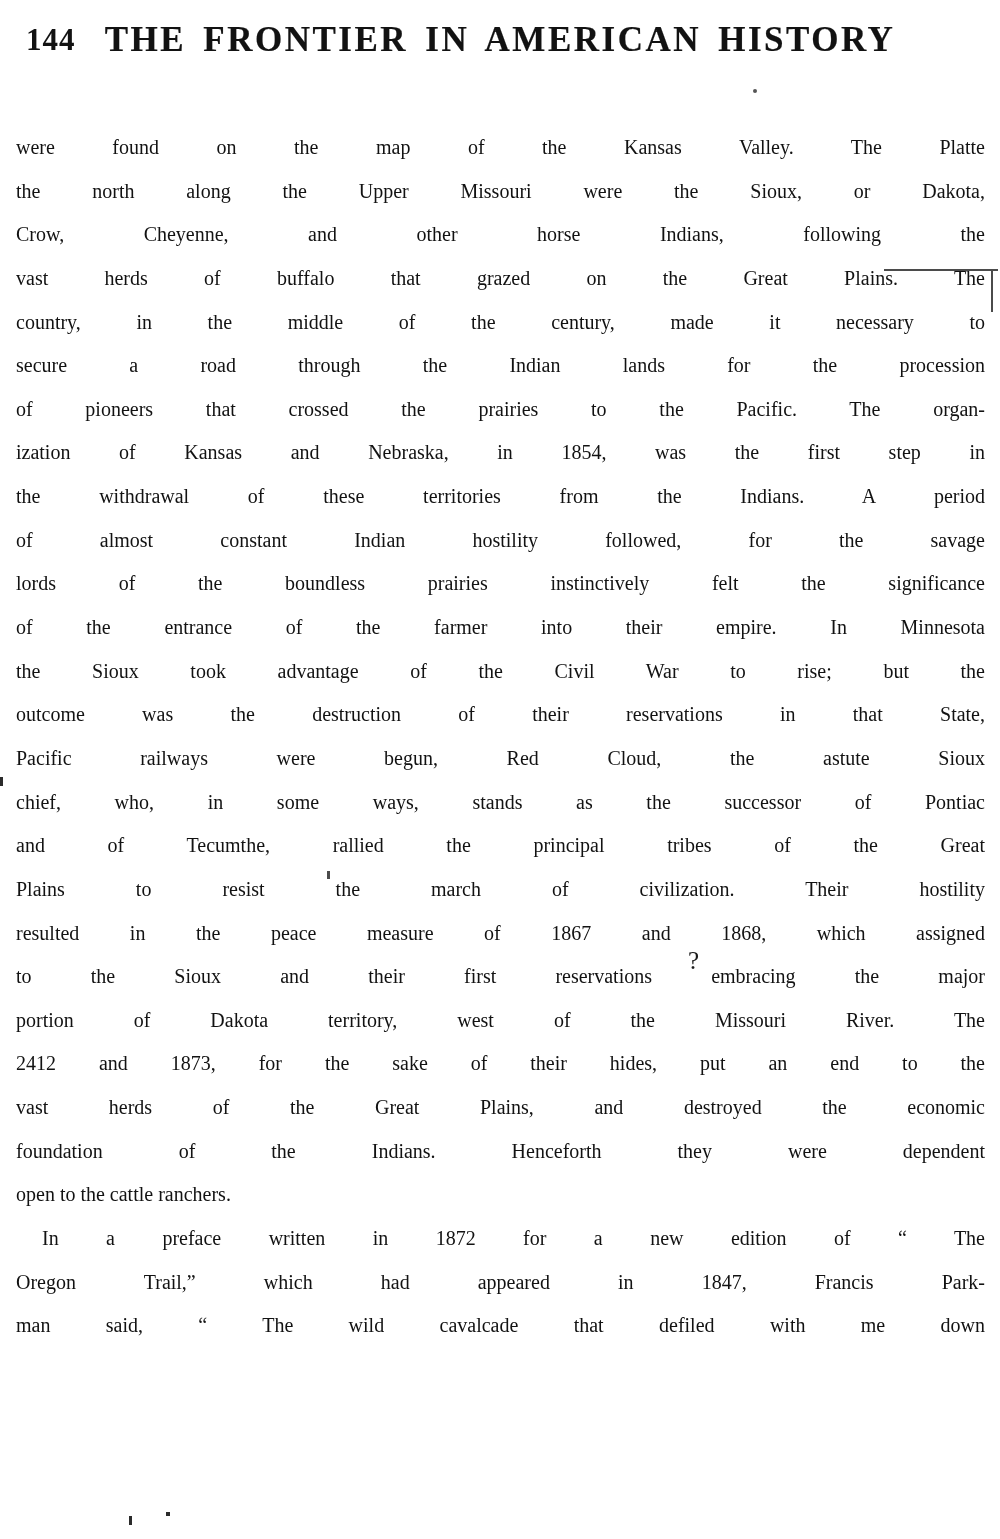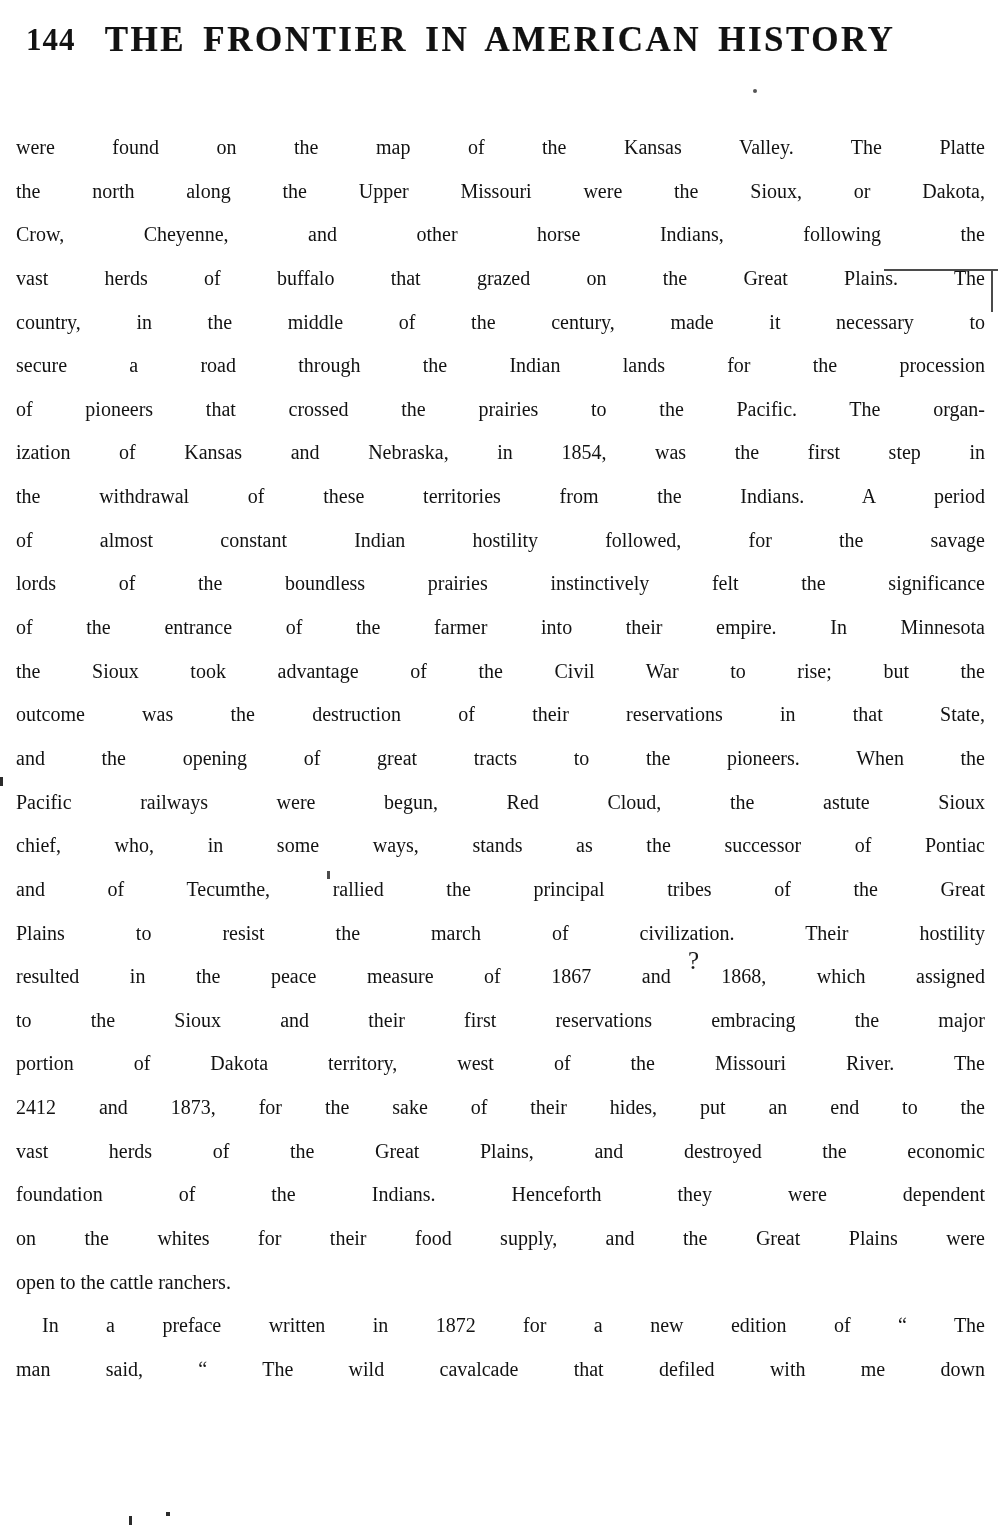--- a/index.html
+++ b/index.html
@@ -94,34 +94,33 @@
     <span class="line">country, in the middle of the century, made it necessary to</span>
     <span class="line">secure a road through the Indian lands for the procession</span>
     <span class="line">of pioneers that crossed the prairies to the Pacific.  The organ-</span>
     <span class="line">ization of Kansas and Nebraska, in 1854, was the first step in</span>
     <span class="line">the withdrawal of these territories from the Indians.  A period</span>
     <span class="line">of almost constant Indian hostility followed, for the savage</span>
     <span class="line">lords of the boundless prairies instinctively felt the significance</span>
     <span class="line">of the entrance of the farmer into their empire.  In Minnesota</span>
     <span class="line">the Sioux took advantage of the Civil War to rise; but the</span>
     <span class="line">outcome was the destruction of their reservations in that State,</span>
-    <span class="line">and the opening of great tracts to the pioneers.  When the</span>
     <span class="line">Pacific railways were begun, Red Cloud, the astute Sioux</span>
     <span class="line">chief, who, in some ways, stands as the successor of Pontiac</span>
     <span class="line">and of Tecumthe, rallied the principal tribes of the Great</span>
     <span class="line">Plains to resist the march of civilization.  Their hostility</span>
     <span class="line">resulted in the peace measure of 1867 and 1868, which assigned</span>
     <span class="line">to the Sioux and their first reservations embracing the major</span>
     <span class="line">portion of Dakota territory, west of the Missouri River.  The</span>
     <span class="line">2412 and 1873, for the sake of their hides, put an end to the</span>
     <span class="line">vast herds of the Great Plains, and destroyed the economic</span>
     <span class="line">foundation of the Indians.  Henceforth they were dependent</span>
-    <span class="line">on the whites for their food supply, and the Great Plains were</span>
     <span class="line no-just">open to the cattle ranchers.</span>
     <span class="line indent">In a preface written in 1872 for a new edition of “ The</span>
+    <span class="line">Oregon Trail,” which had appeared in 1847, Francis Park-</span>
     <span class="line">man said, “ The wild cavalcade that defiled with me down</span>
   </div>
 
   <span id="artifact-question-mark">?</span>
   <div class="artifact" id="artifact-hline"></div>
   <div class="artifact" id="artifact-vline"></div>
   <div class="artifact" id="artifact-margin-dash"></div>
   <div class="artifact" id="artifact-dot-top"></div>
   <div class="artifact" id="artifact-tick-were"></div>
   <div class="artifact" id="artifact-speck-1"></div>

